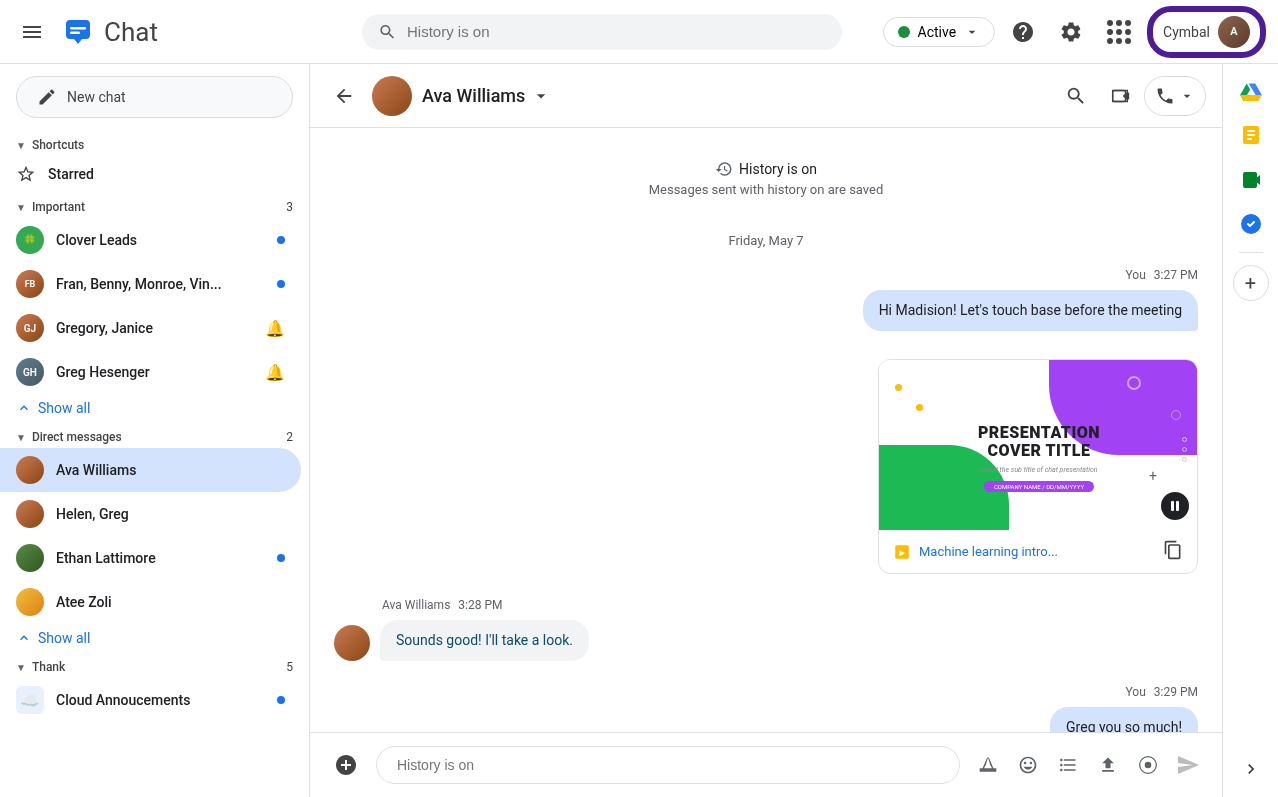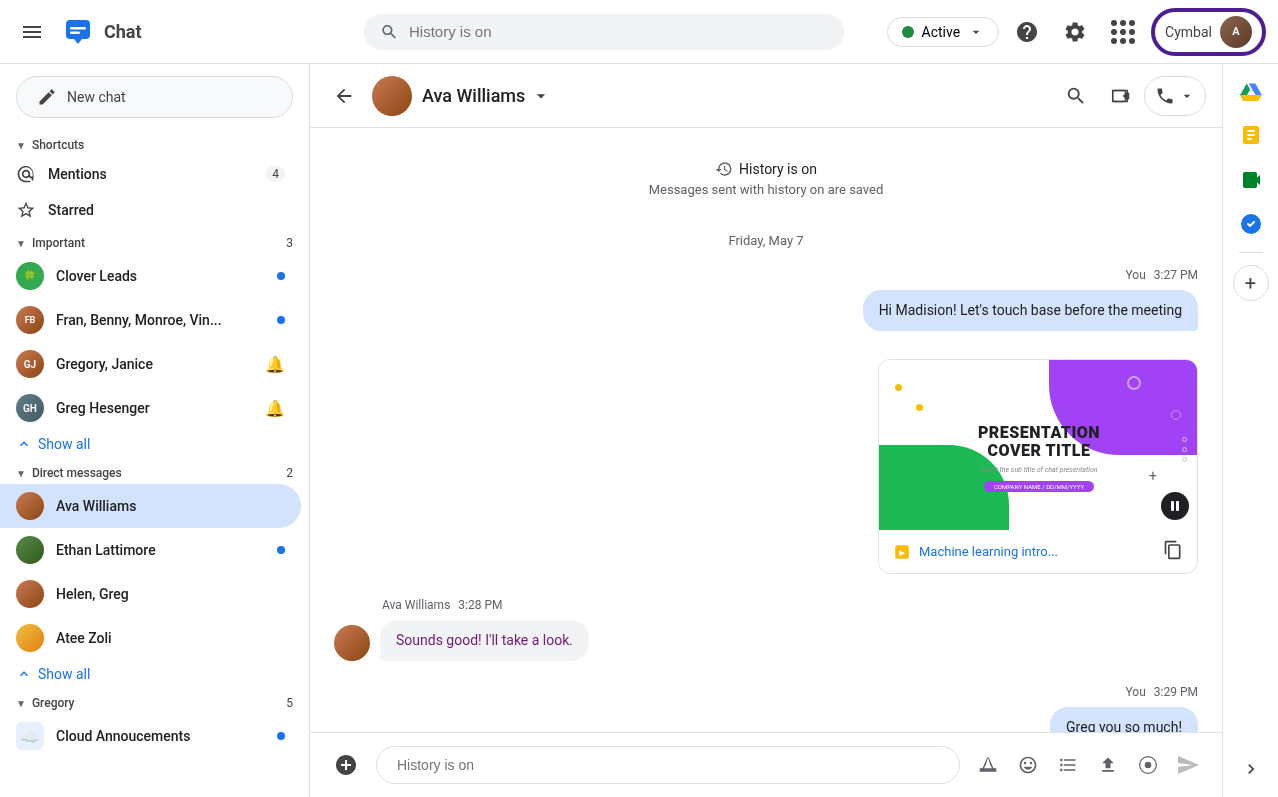--- a/index.html
+++ b/index.html
@@ -3,31 +3,31 @@
   <meta charset="utf-8">
   <style>
     * { margin: 0; padding: 0; box-sizing: border-box; }
     body { font-family: 'Google Sans', Roboto, Arial, sans-serif; font-size: 14px; background: #fff; display: flex; flex-direction: column; height: 797px; width: 1278px; overflow: hidden; }
 
     
     .topbar { display: flex; align-items: center; height: 64px; padding: 0 12px; border-bottom: 1px solid #e0e0e0; flex-shrink: 0; }
     .topbar-left { display: flex; align-items: center; gap: 8px; width: 310px; flex-shrink: 0; }
     .hamburger-icon { width: 40px; height: 40px; display: flex; align-items: center; justify-content: center; border-radius: 50%; cursor: pointer; }
     .hamburger-icon svg { width: 24px; height: 24px; fill: #444; }
-    .app-title { font-size: 18px; color: #444; font-weight: 700; }
+    .app-title { font-size: 26px; color: #444; font-weight: 400; }
     .topbar-center { flex: 1; display: flex; justify-content: center; }
     .search-bar { display: flex; align-items: center; background: #f1f3f4; border-radius: 24px; padding: 8px 16px; width: 480px; gap: 10px; }
     .search-bar input { border: none; background: transparent; outline: none; font-size: 16px; color: #444; width: 100%; }
     .topbar-right { display: flex; align-items: center; gap: 8px; }
     .active-btn { display: flex; align-items: center; gap: 8px; border: 1px solid #dadce0; border-radius: 20px; padding: 6px 14px; cursor: pointer; font-size: 14px; }
     .active-dot { width: 12px; height: 12px; background: #1e8e3e; border-radius: 50%; }
     .icon-btn { width: 40px; height: 40px; display: flex; align-items: center; justify-content: center; border-radius: 50%; cursor: pointer; }
     .icon-btn svg { width: 24px; height: 24px; fill: #444; }
     .apps-btn { width: 40px; height: 40px; display: flex; align-items: center; justify-content: center; border-radius: 50%; cursor: pointer; }
-    .profile-area { display: flex; align-items: center; border: 4px solid #4c1d95; border-radius: 24px; padding: 4px 10px; gap: 8px; cursor: pointer; }
+    .profile-area { display: flex; align-items: center; border: 6px solid #4c1d95; border-radius: 24px; padding: 4px 10px; gap: 8px; cursor: pointer; }
     .profile-company { font-size: 14px; color: #444; }
     .avatar { width: 32px; height: 32px; border-radius: 50%; background: #8ab4f8; display: flex; align-items: center; justify-content: center; font-size: 13px; color: #fff; overflow: hidden; }
 
     
     .main { display: flex; flex: 1; overflow: hidden; }
 
     
     .sidebar { width: 310px; flex-shrink: 0; border-right: 1px solid #e0e0e0; display: flex; flex-direction: column; overflow-y: auto; padding-bottom: 16px; }
     .new-chat-btn { display: flex; align-items: center; gap: 10px; margin: 12px 16px; padding: 10px 20px; border-radius: 24px; background: #f8f9fa; border: 1px solid #dadce0; cursor: pointer; font-size: 14px; color: #444; }
     .new-chat-btn svg { width: 20px; height: 20px; fill: #444; }
@@ -65,21 +65,21 @@
     
     .messages { flex: 1; overflow-y: auto; padding: 16px 24px; display: flex; flex-direction: column; gap: 4px; }
     .history-notice { display: flex; flex-direction: column; align-items: center; margin: 16px 0; color: #5f6368; font-size: 13px; }
     .history-notice-title { display: flex; align-items: center; gap: 6px; font-size: 14px; color: #202124; margin-bottom: 4px; }
     .date-divider { text-align: center; color: #5f6368; font-size: 13px; margin: 16px 0; }
     .msg-row { display: flex; align-items: flex-end; gap: 10px; margin: 4px 0; }
     .msg-row.outgoing { justify-content: flex-end; }
     .msg-row.incoming { justify-content: flex-start; }
     .msg-bubble { max-width: 480px; padding: 10px 16px; border-radius: 18px; font-size: 14px; line-height: 1.5; }
     .msg-bubble.outgoing { background: #d3e3fd; color: #202124; border-bottom-right-radius: 4px; }
-    .msg-bubble.incoming { background: #f1f3f4; color: #701a75; border-bottom-left-radius: 4px; }
+    .msg-bubble.incoming { background: #f1f3f4; color: #0c4a6e; border-bottom-left-radius: 4px; }
     .msg-meta { font-size: 12px; color: #5f6368; margin-bottom: 4px; display: flex; gap: 8px; }
     .msg-meta.outgoing { justify-content: flex-end; }
     .msg-attachment { background: #fff; border: 1px solid #e0e0e0; border-radius: 12px; overflow: hidden; max-width: 320px; margin-top: 8px; }
     .attachment-preview { width: 320px; height: 170px; background: linear-gradient(135deg, #e8f5e9, #e3f2fd); position: relative; overflow: hidden; display: flex; align-items: center; justify-content: flex-start; }
     .presentation-slide { width: 100%; height: 100%; background: #fff; position: relative; overflow: hidden; }
     .attachment-footer { display: flex; align-items: center; justify-content: space-between; padding: 10px 14px; }
     .attachment-file-info { display: flex; align-items: center; gap: 8px; font-size: 13px; color: #1a73e8; }
     .attachment-copy { color: #444; cursor: pointer; }
 
     .outgoing-group { display: flex; flex-direction: column; align-items: flex-end; }
@@ -190,29 +190,20 @@
 
     <div class="section-header">
       <div class="section-header-left">
         <span class="chevron">▼</span>
         <span>Shortcuts</span>
       </div>
     </div>
     <div class="sidebar-item">
       <div class="sidebar-item-icon">
         <svg width="20" height="20" viewBox="0 0 24 24" fill="#444">
-            <path d="M12 2C6.48 2 2 6.48 2 12s4.48 10 10 10h5v-2h-5c-4.34 0-8-3.66-8-8s3.66-8 8-8 8 3.66 8 8v1.43c0 .79-.71 1.57-1.5 1.57s-1.5-.78-1.5-1.57V12c0-2.76-2.24-5-5-5s-5 2.24-5 5 2.24 5 5 5c1.38 0 2.64-.56 3.54-1.47.65.89 1.77 1.47 2.96 1.47C19.05 22 21 20.1 21 17.43V12c0-5.52-4.48-10-10-10zm0 13c-1.66 0-3-1.34-3-3s1.34-3 3-3 3 1.34 3 3-1.34 3-3 3z"></path>
-          </svg>
-      </div>
-      <span class="sidebar-item-label">Mentions</span>
-      <span class="sidebar-item-count">4</span>
-    </div>
-    <div class="sidebar-item">
-      <div class="sidebar-item-icon">
-        <svg width="20" height="20" viewBox="0 0 24 24" fill="#444">
             <path d="M22 9.24l-7.19-.62L12 2 9.19 8.63 2 9.24l5.46 4.73L5.82 21 12 17.27 18.18 21l-1.63-7.03L22 9.24zM12 15.4l-3.76 2.27 1-4.28-3.32-2.88 4.38-.38L12 6.1l1.71 4.04 4.38.38-3.32 2.88 1 4.28L12 15.4z"></path>
           </svg>
       </div>
       <span class="sidebar-item-label">Starred</span>
     </div>
 
     <div class="section-header">
       <div class="section-header-left">
         <span class="chevron">▼</span>
         <span>Important</span>
@@ -251,43 +242,43 @@
         <span class="chevron">▼</span>
         <span>Direct messages</span>
       </div>
       <span class="section-count">2</span>
     </div>
     <div class="sidebar-item active">
       <div class="avatar-sm avatar-ava" style="background: linear-gradient(135deg, #c97b54, #8b4513);"></div>
       <span class="sidebar-item-label">Ava Williams</span>
     </div>
     <div class="sidebar-item">
+      <div class="avatar-sm" style="background: linear-gradient(135deg, #c97b54, #8b4513);"></div>
+      <span class="sidebar-item-label">Helen, Greg</span>
+    </div>
+    <div class="sidebar-item">
       <div class="avatar-sm avatar-ethan" style="background: linear-gradient(135deg, #5c8a4a, #2d5a1b);"></div>
       <span class="sidebar-item-label">Ethan Lattimore</span>
       <div class="sidebar-item-badge"></div>
     </div>
     <div class="sidebar-item">
-      <div class="avatar-sm" style="background: linear-gradient(135deg, #c97b54, #8b4513);"></div>
-      <span class="sidebar-item-label">Helen, Greg</span>
-    </div>
-    <div class="sidebar-item">
       <div class="avatar-sm" style="background: linear-gradient(135deg, #f0c040, #e08010);"></div>
       <span class="sidebar-item-label">Atee Zoli</span>
     </div>
     <div class="show-all">
       <svg width="16" height="16" viewBox="0 0 24 24" fill="#1a73e8">
           <path d="M12 8l-6 6 1.41 1.41L12 10.83l4.59 4.58L18 14z"></path>
         </svg>
       <span>Show all</span>
     </div>
 
     <div class="section-header">
       <div class="section-header-left">
         <span class="chevron">▼</span>
-        <span>Gregory</span>
+        <span>Thank</span>
       </div>
       <span class="section-count">5</span>
     </div>
     <div class="sidebar-item">
       <div class="space-icon" style="background:#e8f0fe;">☁️</div>
       <span class="sidebar-item-label">Cloud Annoucements</span>
       <div class="sidebar-item-badge"></div>
     </div>
     <div class="sidebar-item">
       

